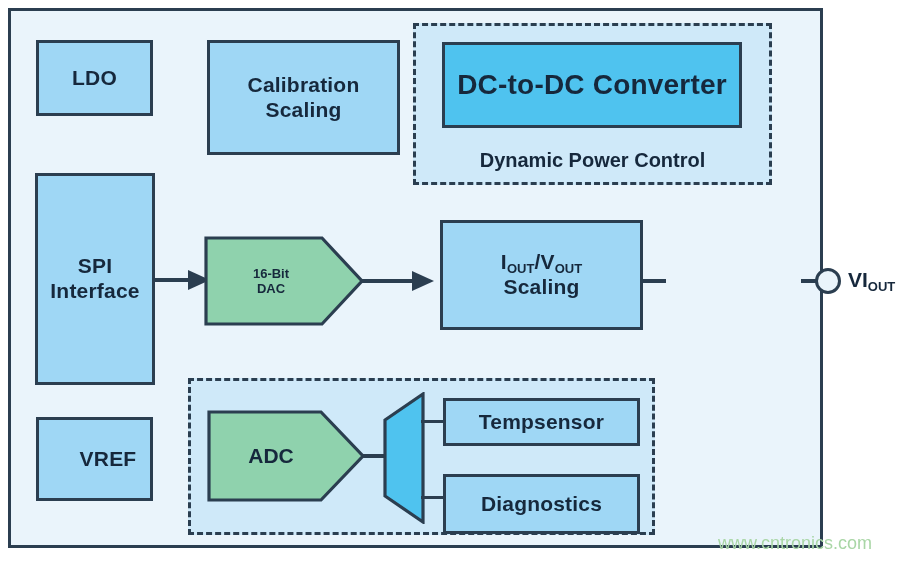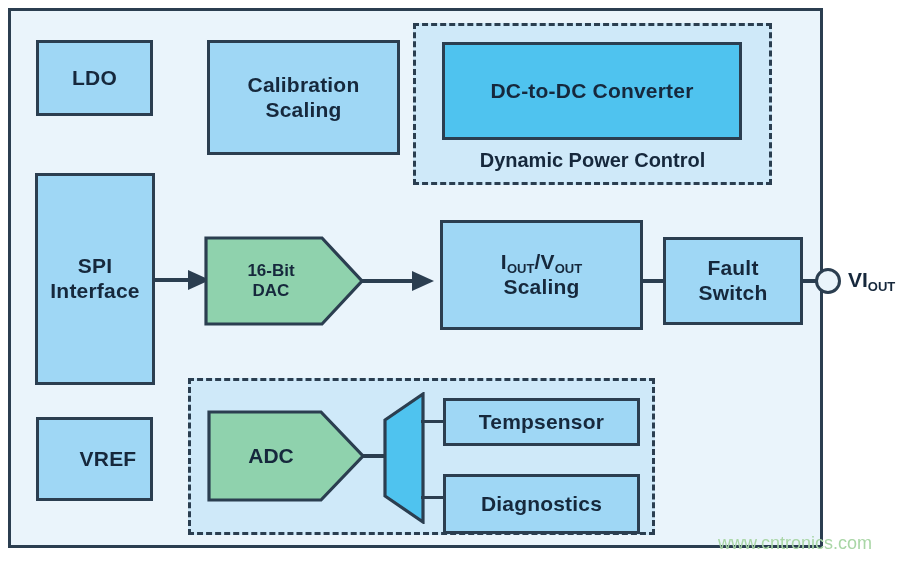--- a/index.html
+++ b/index.html
@@ -108,21 +108,21 @@
 </style>
 </head>
 <body>
 
 <div id="canvas">
 
   <div id="chip-frame"></div>
 
   <div class="dashgroup" style="left:413px; top:23px; width:359px; height:162px;"></div>
 
-  <div class="blk accent" style="left:442px; top:42px; width:300px; height:98px; font-size:21px;">
+  <div class="blk accent" style="left:442px; top:42px; width:300px; height:86px; font-size:28px;">
     <span>DC-to-DC Converter</span>
   </div>
 
   <div class="grouplabel" style="left:413px; top:149px; width:359px; font-size:20px;">Dynamic Power Control</div>
 
   <div class="blk" style="left:36px; top:40px; width:117px; height:76px; font-size:21px;">
     <span>LDO</span>
   </div>
 
   <div class="blk" style="left:207px; top:40px; width:193px; height:115px; font-size:21px;">
@@ -143,21 +143,21 @@
     <span>VREF</span>
   </div>
 
   <div class="wire" style="left:155px; top:278px; width:46px; height:4px;"></div>
   <div class="arrowhead" style="left:188px; top:268px; width:22px; height:24px;">
     <svg viewBox="0 0 22 24" width="22" height="24">
         <polygon points="0,2 22,12 0,22" fill="#2b3e50"></polygon>
       </svg>
   </div>
 
-  <div class="penta" style="left:204px; top:236px; width:160px; height:90px; font-size:17px;">
+  <div class="penta" style="left:204px; top:236px; width:160px; height:90px; font-size:13px;">
     <svg viewBox="0 0 160 90" preserveAspectRatio="none">
       <polygon points="2,2 118,2 158,45 118,88 2,88" fill="#8fd2ad" stroke="#2b3e50" stroke-width="3.2" stroke-linejoin="miter"></polygon>
     </svg>
     <span class="lbl" style="margin-right:26px;">
       <span>16-Bit</span><br>
       <span>DAC</span>
     </span>
   </div>
 
   <div class="wire" style="left:360px; top:279px; width:62px; height:4px;"></div>
@@ -169,26 +169,20 @@
 
   <div class="blk" style="left:440px; top:220px; width:203px; height:110px; font-size:21px;">
     <span>
       <span><span>I</span><span class="sub">OUT</span><span>/V</span><span class="sub">OUT</span></span><br>
       <span>Scaling</span>
     </span>
   </div>
 
   <div class="wire" style="left:641px; top:279px; width:25px; height:4px;"></div>
 
-  <div class="blk" style="left:663px; top:237px; width:140px; height:88px; font-size:21px;">
-    <span>
-      <span>Fault</span><br>
-      <span>Switch</span>
-    </span>
-  </div>
 
   <div class="wire" style="left:801px; top:279px; width:16px; height:4px;"></div>
 
   <div class="node-circle" style="left:815px; top:268px; width:26px; height:26px;"></div>
 
   <div class="outlabel" style="left:848px; top:268px; font-size:21px;">
     <span>VI</span><span class="sub">OUT</span>
   </div>
 
   <div class="dashgroup" style="left:188px; top:378px; width:467px; height:157px;"></div>

